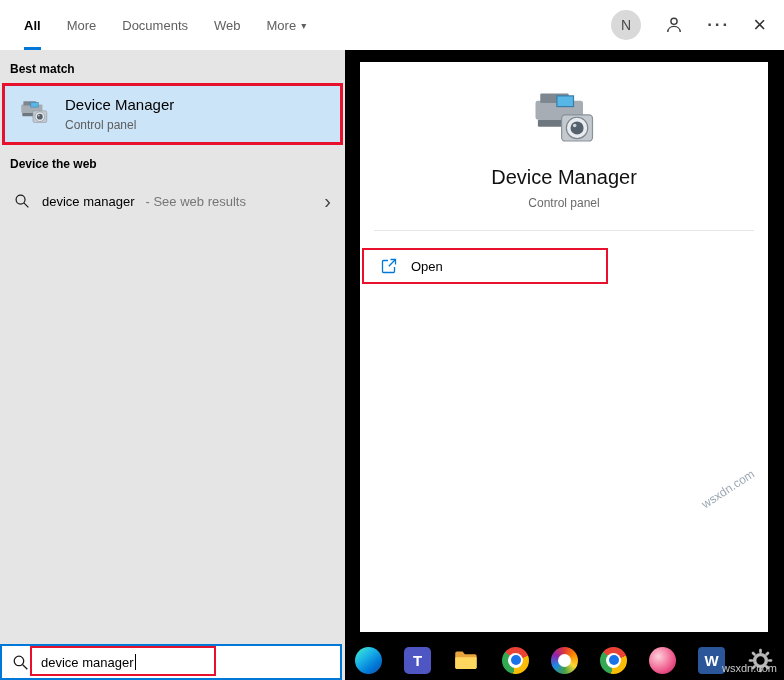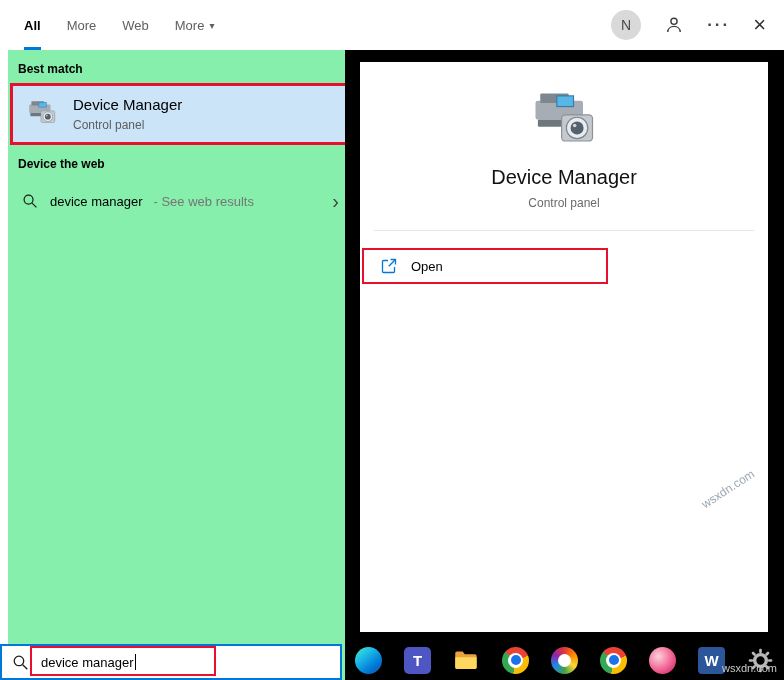--- a/index.html
+++ b/index.html
@@ -13,21 +13,21 @@
   .tab { display:flex; align-items:center; font-size:13px; color:#5f5f5f; border-bottom:3px solid transparent; padding-top:3px; cursor:pointer; }
   .tab.active { color:#000; font-weight:bold; border-bottom-color:#0078d7; }
   .tab .arrow { font-size:10px; margin-left:5px; color:#5f5f5f; }
   .topbar-right { position:absolute; right:18px; top:0; height:50px; display:flex; align-items:center; gap:23px; }
   .avatar { width:30px; height:30px; border-radius:50%; background:#d9d9d9; color:#4a4a4a; font-size:14px; display:flex; align-items:center; justify-content:center; cursor:pointer; }
   .person-ic { width:20px; height:20px; cursor:pointer; }
   .more-dots { font-size:17px; color:#444; letter-spacing:2px; font-weight:bold; cursor:pointer; }
   .close-x { font-size:22px; color:#333; cursor:pointer; line-height:1; }
 
   
-  .left-panel { position:absolute; left:8px; top:50px; width:345px; height:630px; background:#86efac; }
+  .left-panel { position:absolute; left:0; top:50px; width:345px; height:630px; background:#e5e5e5; }
   .section-label { position:absolute; left:10px; font-size:12px; font-weight:bold; color:#000; }
   .lbl-best { top:12px; }
   .lbl-web { top:107px; }
   .annot { border:3px solid #e8112d; }
   .best-box { position:absolute; left:2px; top:33px; width:341px; height:62px; }
   .result-item { width:100%; height:100%; background:#cce4f7; display:flex; align-items:center; gap:14px; padding-left:12px; cursor:pointer; }
   .result-text .t1 { font-size:15px; color:#000; }
   .result-text .t2 { font-size:12px; color:#5d5d5d; margin-top:5px; }
   .web-row { position:absolute; left:0; top:133px; width:345px; height:36px; display:flex; align-items:center; padding:0 14px; cursor:pointer; }
   .web-row .q { font-size:13px; color:#000; margin-left:12px; }
@@ -72,20 +72,23 @@
 
 <div class="app">
 
   <header class="topbar">
     <nav class="tabs">
       <div class="tab active">
           <span>All</span>
         </div>
       <div class="tab">
           <span>More</span>
+        </div>
+      <div class="tab">
+          <span>Documents</span>
         </div>
       <div class="tab">
           <span>Web</span>
         </div>
       <div class="tab">
           <span>More</span>
           <span class="arrow">▾</span>
         </div>
     </nav>
     <div class="topbar-right">

